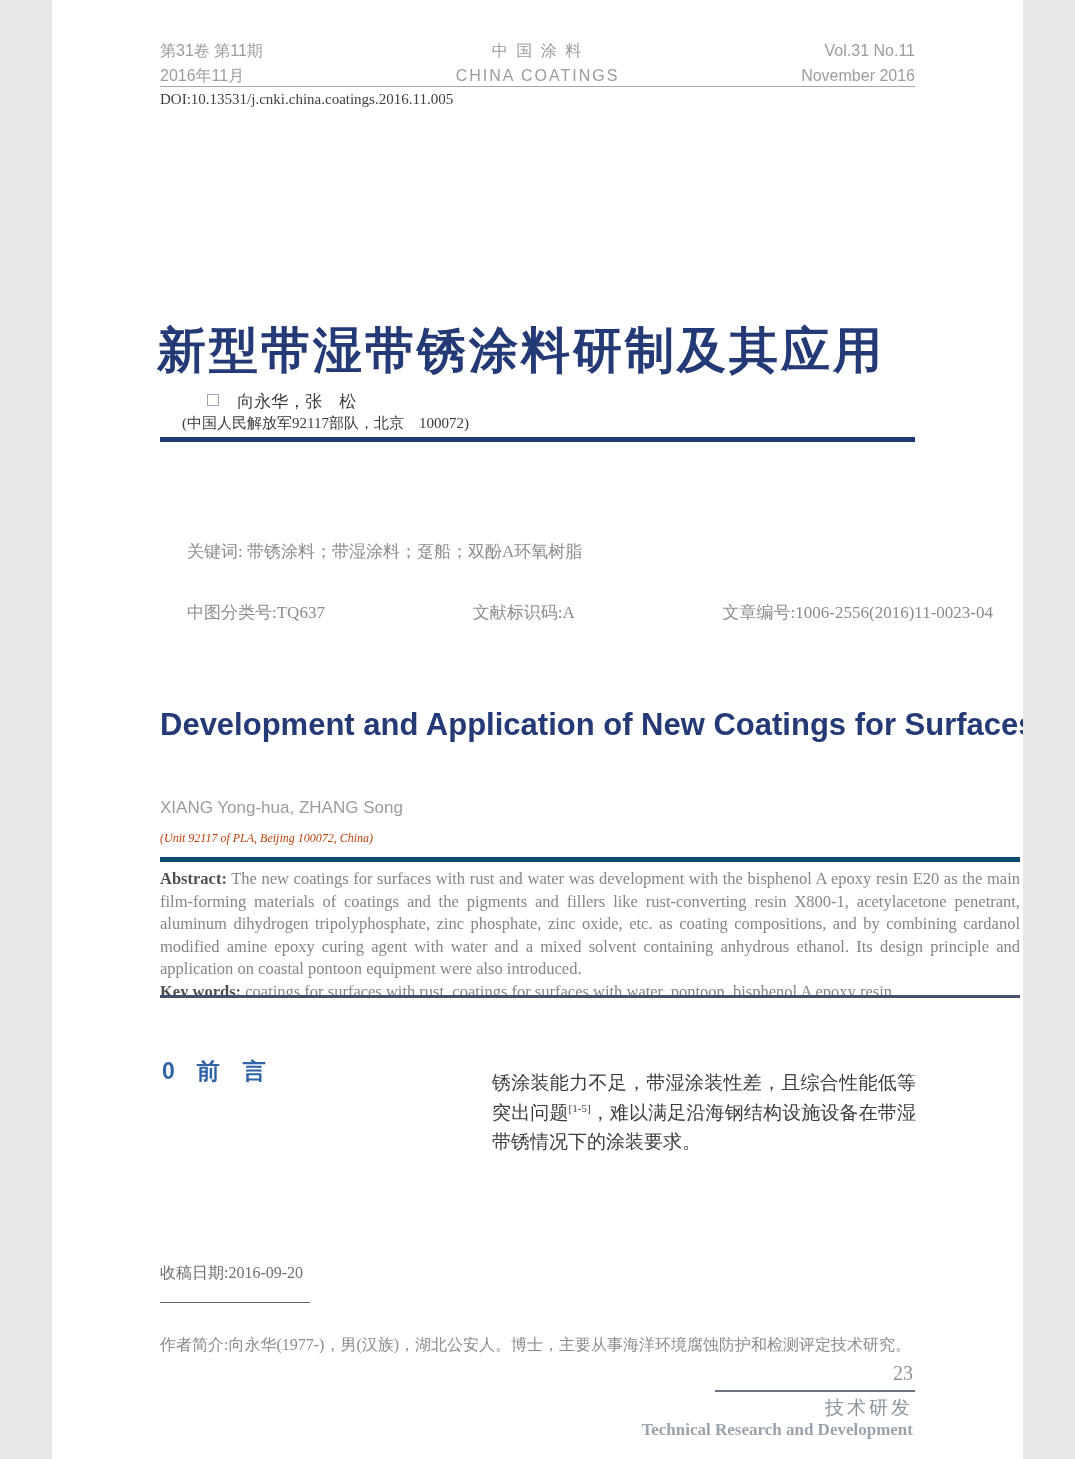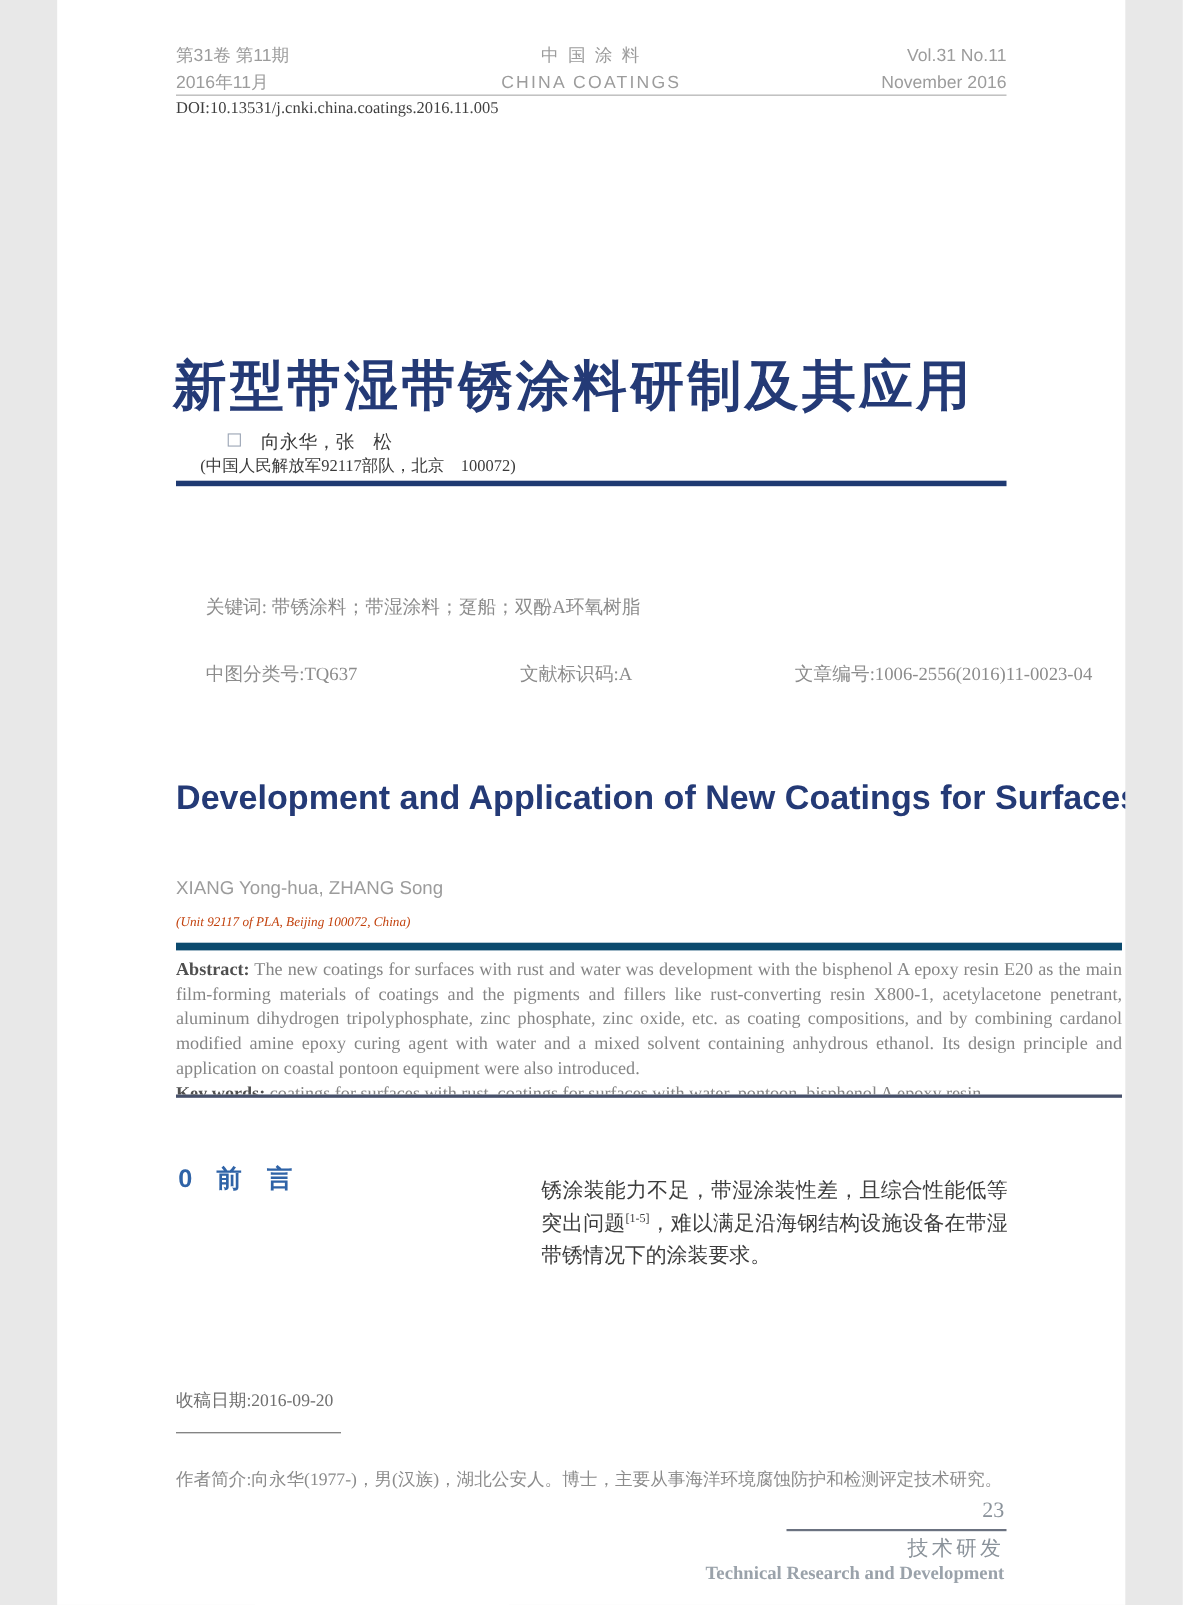--- a/index.html
+++ b/index.html
@@ -48,21 +48,21 @@
     font-family: "Liberation Sans","DejaVu Sans",sans-serif;
     font-weight: bold; font-size: 31px; line-height: 49px;
     color: #243a76;
   }
   .authors-en { position: absolute; left: 108px; top: 798px; font-family: "Liberation Sans","DejaVu Sans",sans-serif; font-size: 17px; color: #9c9c9c; }
   .affil-en   { position: absolute; left: 108px; top: 831px; font-style: italic; font-size: 12px; color: #c2410c; }
 
   
   .abs-en-box {
     position: absolute; left: 108px; top: 857px; width: 860px; height: 141px;
-    border-top: 7px solid #0c4a6e; border-bottom: 3px solid #46506a;
+    border-top: 5px solid #0c4a6e; border-bottom: 3px solid #46506a;
     padding-top: 6px; overflow: hidden;
   }
   .abs-en-box p { font-size: 16.5px; line-height: 22.6px; color: #858585; text-align: justify; }
   .abs-en-box .lbl { font-weight: bold; color: #4f4f4f; }
 
   
   .sec-heading {
     position: absolute; left: 110px; top: 1056px;
     font-family: "Liberation Sans","DejaVu Sans",sans-serif;
     font-weight: bold; font-size: 23px; color: #2f63a7;

